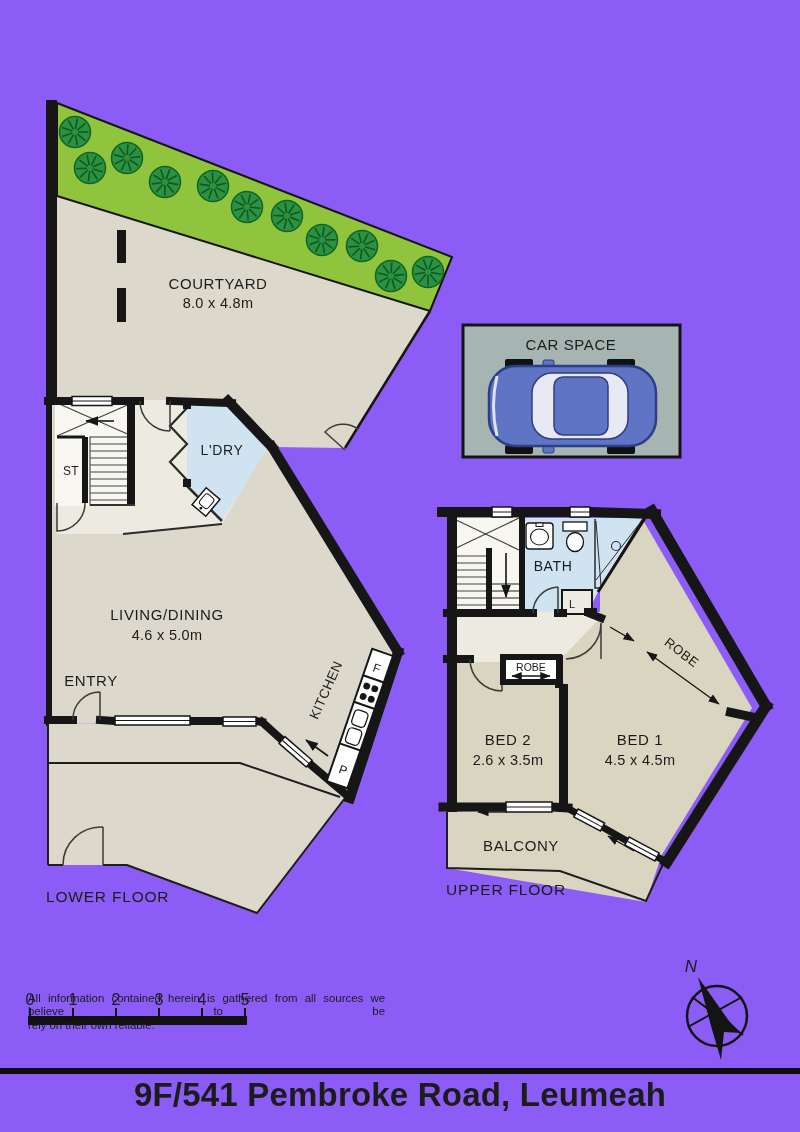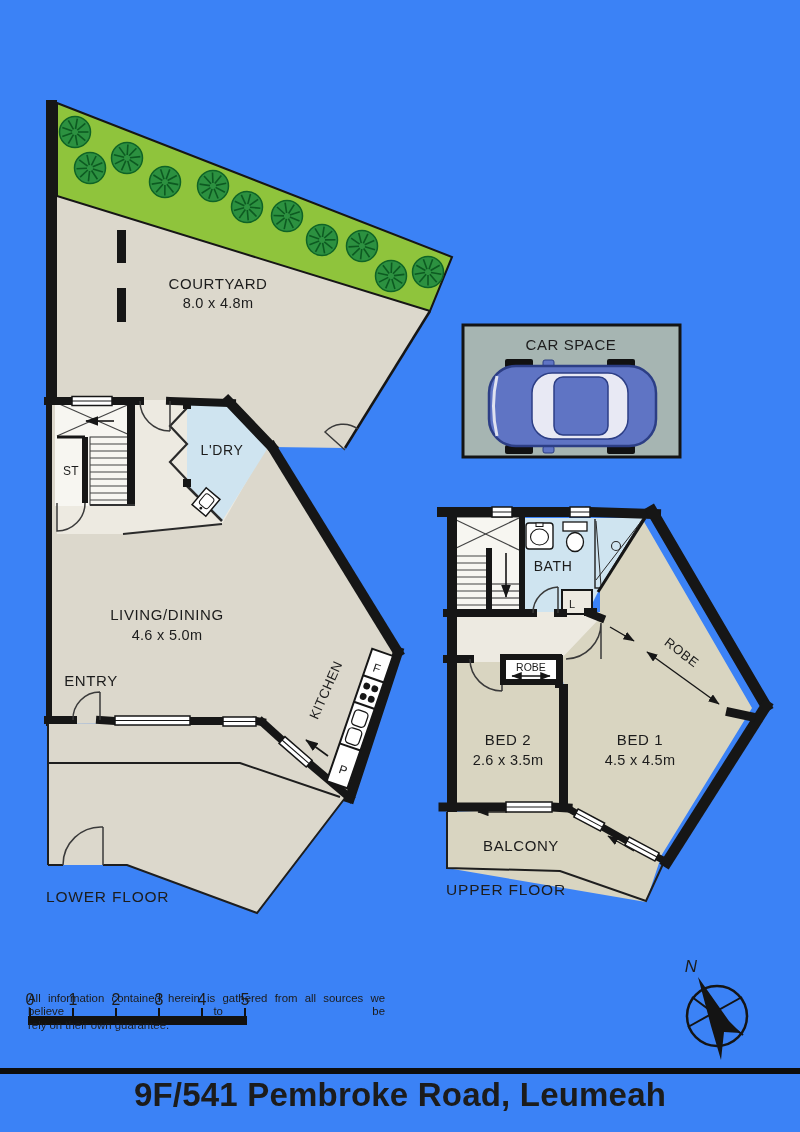--- a/index.html
+++ b/index.html
@@ -1,16 +1,16 @@
 <!DOCTYPE html>
 <html><head>
 <meta charset="utf-8">
 <style>
   html,body{margin:0;padding:0;background:#ffffff;}
-  .page{position:relative;width:800px;height:1132px;background:#3b82f6;overflow:hidden;
+  .page{position:relative;width:800px;height:1132px;background:#8b5cf6;overflow:hidden;
         font-family:"Liberation Sans",sans-serif;}
   .plan-svg{position:absolute;left:0;top:0;}
   svg text{fill:#1c1c1c;font-family:"Liberation Sans",sans-serif;}
   .tc{text-anchor:middle;}
   .lbl{font-size:15px;letter-spacing:.6px;}
   .dim{font-size:14.5px;letter-spacing:.3px;}
   .sm{font-size:12px;letter-spacing:.4px;}
   .xs{font-size:11px;}
   .flr{font-size:15.5px;letter-spacing:.8px;}
   .num{font-size:16px;}
@@ -436,16 +436,16 @@
     <polygon points="698,977 729,1021 741,1033 724,1032 721,1060 711,1026" fill="#141414"></polygon>
     <text class="north tc" x="691" y="972">N</text>
   </g>
 
   <rect x="0" y="1068" width="800" height="6" fill="#0d0d0d"></rect>
   <text class="title-text tc" x="400" y="1106">9F/541 Pembroke Road, Leumeah</text>
 </svg>
 
 <div class="disclaimer">
   <div class="just">All information contained herein is gathered from all sources we believe to be</div>
-  <div>rely on their own guarantee.</div>
+  <div>rely on their own reliable.</div>
 </div>
 
 </div>
 
 </body></html>

